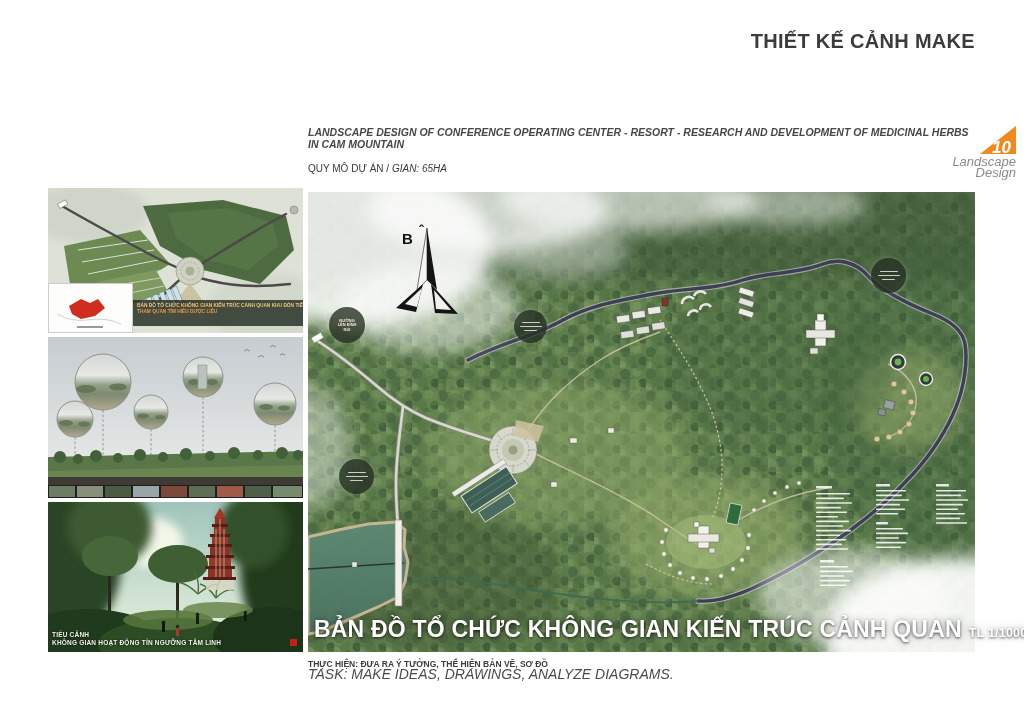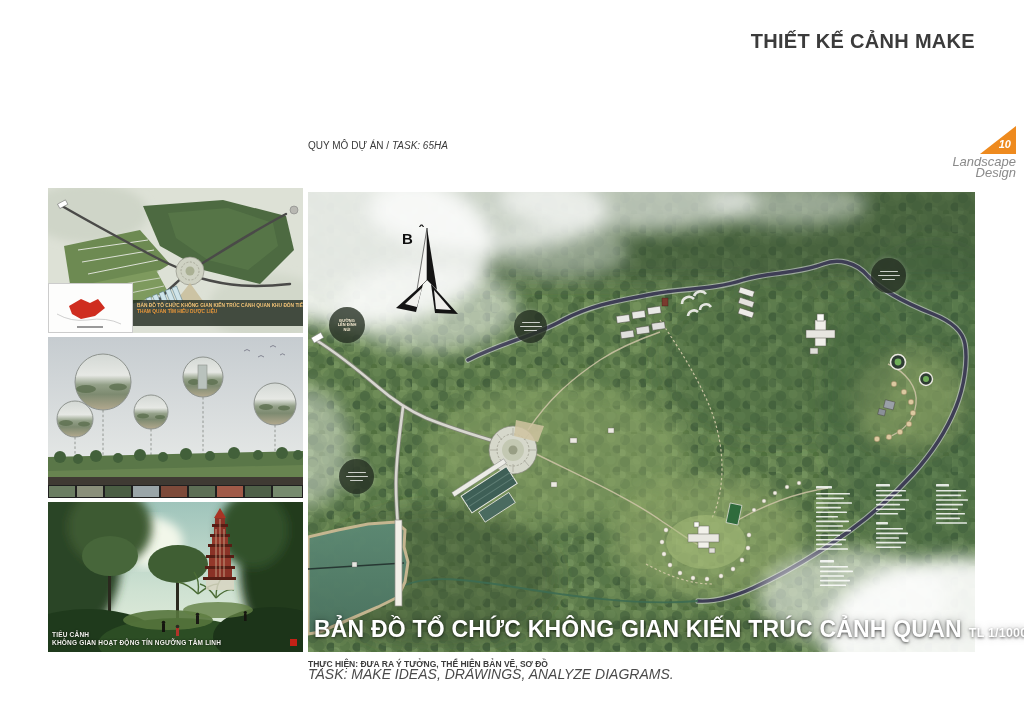--- a/index.html
+++ b/index.html
@@ -15,21 +15,21 @@
   
   .header { left:308px; top:127px; width:672px; color:#333; }
   .header .h-vi { font-size:10.5px; font-weight:bold; line-height:11.5px; }
   .header .h-en { font-size:10.5px; font-weight:bold; font-style:italic; color:#474747; line-height:11.5px; }
   .header .h-area { margin-top:13px; font-size:10px; color:#3a3a3a; }
   .header .h-area .it { font-style:italic; }
 
   
   .tab-tri { top:126px; right:8px; width:0; height:0;
     border-left:36px solid transparent; border-bottom:28px solid #ee8a1e; }
-  .tab-num { top:138px; right:13px; color:#fff; font-size:11px; font-weight:bold; font-style:italic; }
+  .tab-num { top:138px; right:13px; color:#fff; font-size:17px; font-weight:bold; font-style:italic; }
   .tab-label { top:157px; right:8px; width:70px; text-align:right; color:#8a8a8a;
     font-size:13px; font-style:italic; line-height:10.5px; }
 
   
   .fig { left:48px; width:255px; overflow:hidden; background:#dfe3da; }
   .fig svg { display:block; }
   #fig1 { top:188px; height:145px; }
   #fig2 { top:337px; height:161px; }
   #fig3 { top:502px; height:150px; }
 
@@ -73,22 +73,23 @@
   .footer { left:308px; top:659px; color:#3c3c3c; }
   .footer .f-vi { font-size:8.5px; line-height:10px;font-weight:bold; }
   .footer .f-en { font-size:14px; font-style:italic; line-height:10px; color:#4a4a4a; }
 </style>
 </head>
 <body>
 
 <div class="abs page-title">THIẾT KẾ CẢNH MAKE</div>
 
 <div class="abs header">
+  <div class="h-en">LANDSCAPE DESIGN OF CONFERENCE OPERATING CENTER - RESORT - RESEARCH AND DEVELOPMENT OF MEDICINAL HERBS IN CAM MOUNTAIN</div>
   <div class="h-area">
-    <span>QUY MÔ DỰ ÁN / </span><span class="it">TASK: 65HA</span>
+    <span>QUY MÔ DỰ ÁN / </span><span class="it">GIAN: 65HA</span>
   </div>
 </div>
 
 <div class="abs tab-tri"></div>
 <div class="abs tab-num">10</div>
 <div class="abs tab-label">
   <div>Landscape</div>
   <div>Design</div>
 </div>
 

